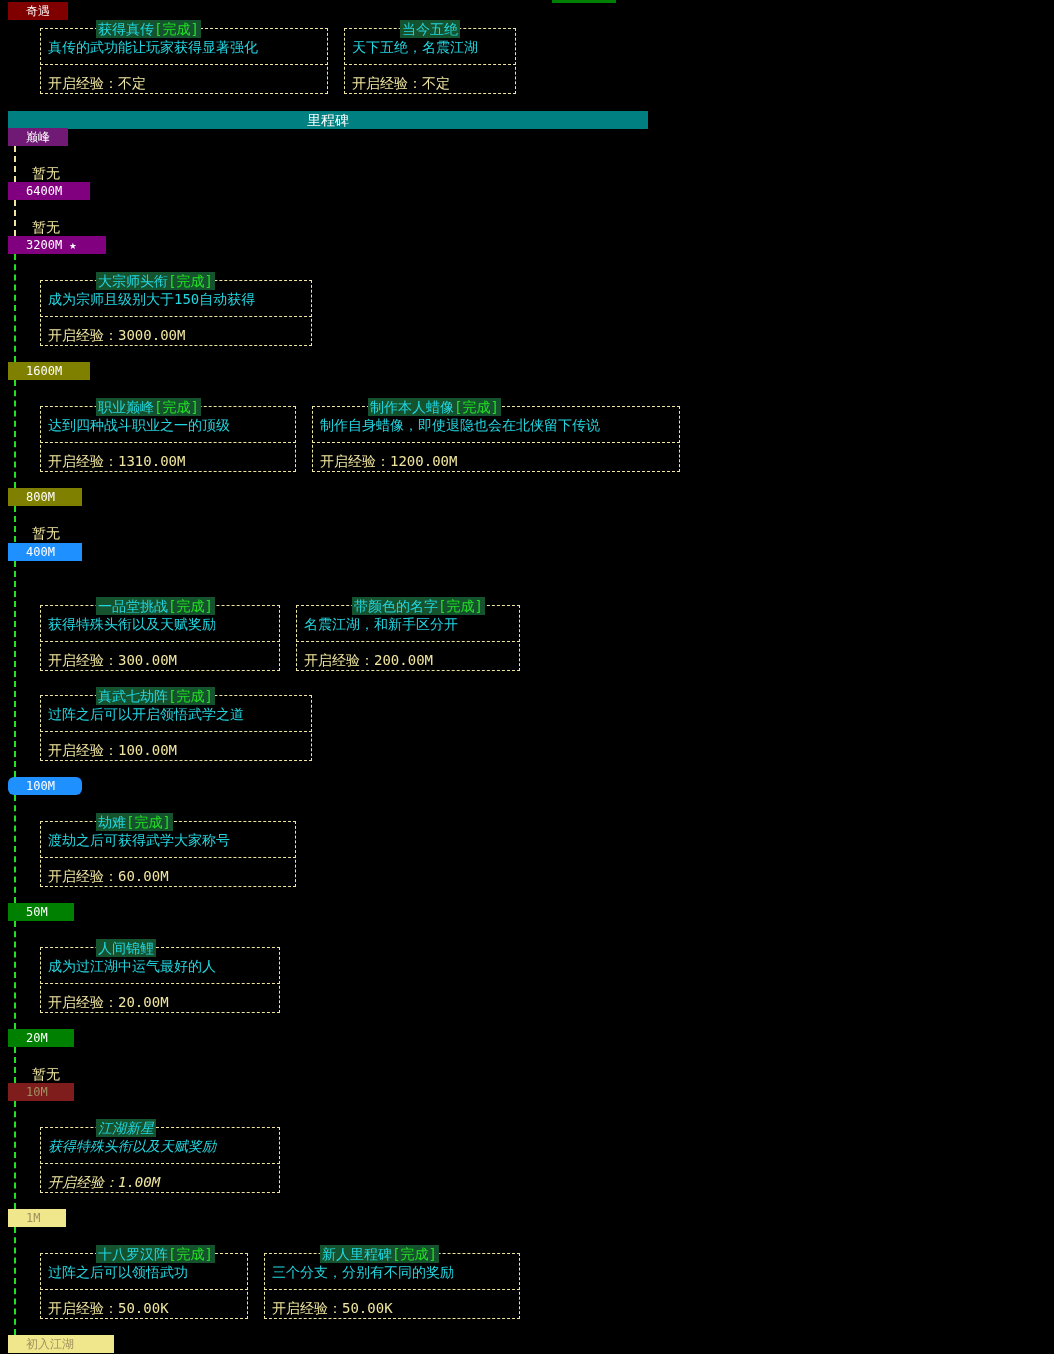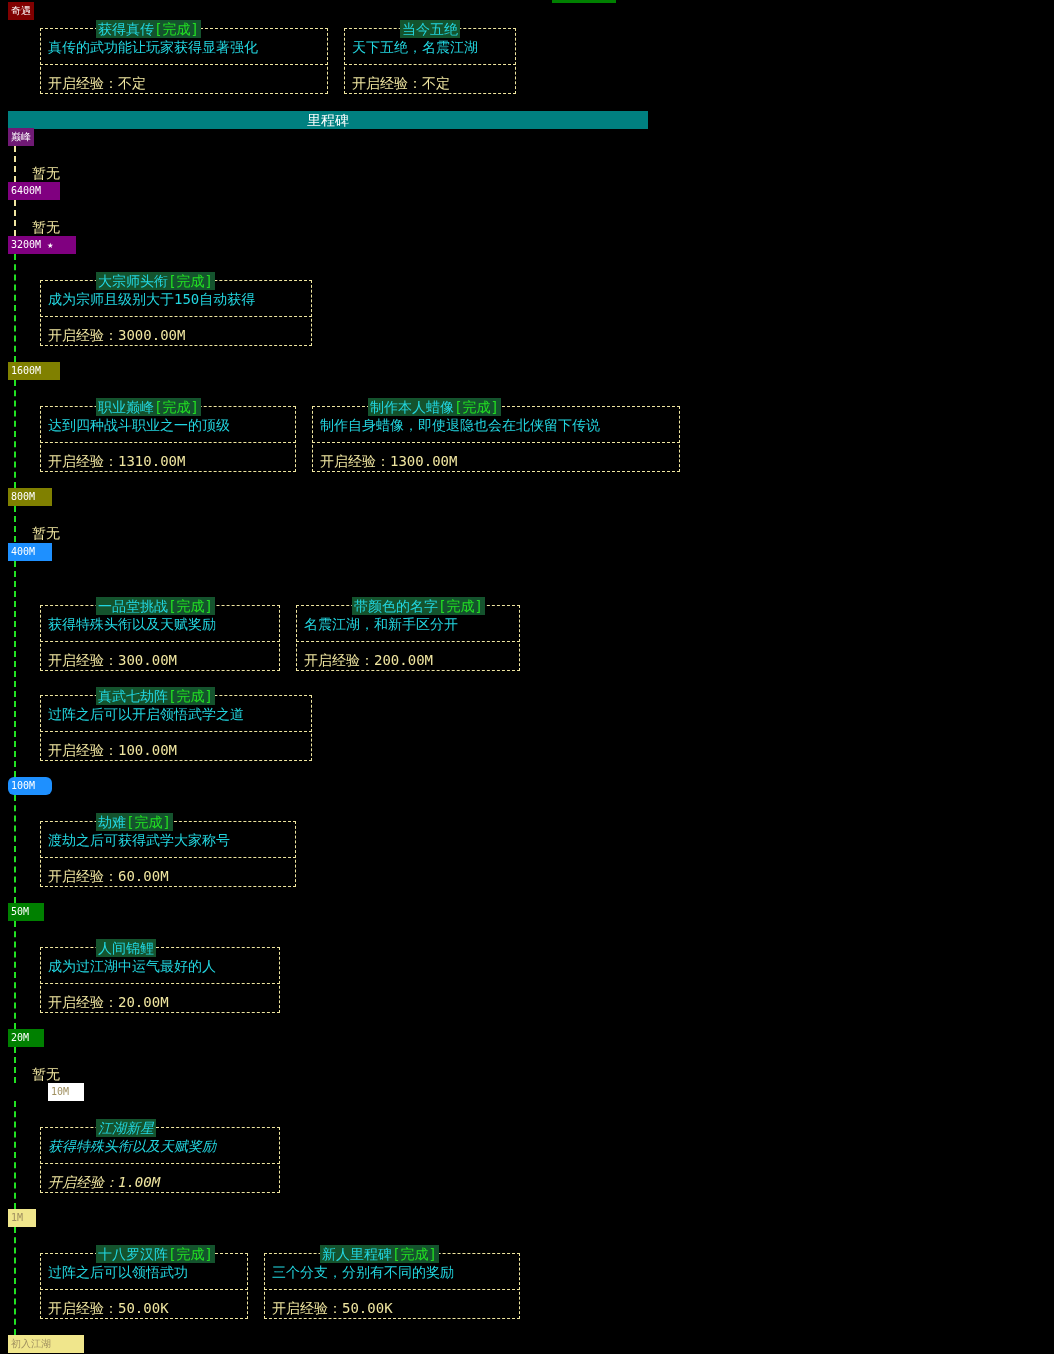--- a/index.html
+++ b/index.html
@@ -1,19 +1,19 @@
 <!DOCTYPE html>
 <html><head>
 <meta charset="utf-8">
 <style>
   html,body{margin:0;padding:0;background:#000;}
   body{width:1054px;height:1354px;position:relative;overflow:hidden;
     font-family:"DejaVu Sans Mono","Liberation Mono",monospace;font-size:14px;line-height:18px;color:#f0e6a0;}
   .topbar{position:absolute;left:552px;top:0;width:64px;height:3px;background:#008000;}
-  .section-label{position:absolute;height:18px;line-height:18px;padding:0 3px;color:#fff;font-size:10px;}
+  .section-label{position:absolute;height:18px;line-height:18px;padding:0 18px;color:#fff;font-size:12px;}
   .banner{position:absolute;left:8px;top:111px;width:640px;height:18px;background:#008080;color:#fff;text-align:center;line-height:18px;}
   .vline{position:absolute;left:14px;width:0;border-left:2px dashed;}
   .none{position:absolute;left:32px;color:#f0e6a0;}
   .card{position:absolute;height:72px;}
   .card .b-top{position:absolute;left:0;right:0;top:8px;border-top:1px dashed #f0e6a0;}
   .card .b-mid{position:absolute;left:0;right:0;top:44px;border-top:1px dashed #f0e6a0;}
   .card .b-bot{position:absolute;left:0;right:0;bottom:-2px;border-top:1px dashed #f0e6a0;}
   .card .b-l{position:absolute;left:0;top:8px;bottom:-2px;border-left:1px dashed #f0e6a0;}
   .card .b-r{position:absolute;right:0;top:8px;bottom:-2px;border-left:1px dashed #f0e6a0;}
   .card .title{position:absolute;top:0;left:56px;background:#14532d;padding:0 2px;color:#22d6e0;white-space:nowrap;}
@@ -89,21 +89,21 @@
 </div>
 
 <div class="card" style="left:312px;top:398px;width:368px;">
   <div class="b-top"></div>
     <div class="b-mid"></div>
     <div class="b-bot"></div>
     <div class="b-l"></div>
     <div class="b-r"></div>
   <span class="title"><span>制作本人蜡像</span><span class="done">[完成]</span></span>
   <span class="desc">制作自身蜡像，即使退隐也会在北侠留下传说</span>
-  <span class="exp"><span>开启经验：</span><span>1300.00M</span></span>
+  <span class="exp"><span>开启经验：</span><span>1200.00M</span></span>
 </div>
 
 <div class="section-label" style="left:8px;top:488px;width:38px;background:#808000;">800M</div>
 <div class="vline" style="top:506px;height:36px;border-color:#22e022;"></div>
 <div class="none" style="top:524px;">暂无</div>
 
 <div class="section-label" style="left:8px;top:543px;width:38px;background:#1e90ff;">400M</div>
 <div class="vline" style="top:561px;height:216px;border-color:#22e022;"></div>
 
 <div class="card" style="left:40px;top:597px;width:240px;">
@@ -164,21 +164,21 @@
     <div class="b-r"></div>
   <span class="title"><span>人间锦鲤</span></span>
   <span class="desc">成为过江湖中运气最好的人</span>
   <span class="exp"><span>开启经验：</span><span>20.00M</span></span>
 </div>
 
 <div class="section-label" style="left:8px;top:1029px;width:30px;background:#008000;">20M</div>
 <div class="vline" style="top:1047px;height:36px;border-color:#22e022;"></div>
 <div class="none" style="top:1065px;">暂无</div>
 
-<div class="section-label" style="left:8px;top:1083px;width:30px;background:#ffffff;color:#a09060;margin-left:40px;">10M</div>
+<div class="section-label" style="left:8px;top:1083px;width:30px;background:#7f1d1d;color:#a09060;">10M</div>
 <div class="vline" style="top:1101px;height:108px;border-color:#22e022;"></div>
 
 <div class="card" style="left:40px;top:1119px;width:240px;font-style:italic;">
   <div class="b-top"></div>
     <div class="b-mid"></div>
     <div class="b-bot"></div>
     <div class="b-l"></div>
     <div class="b-r"></div>
   <span class="title"><span>江湖新星</span></span>
   <span class="desc">获得特殊头衔以及天赋奖励</span>

